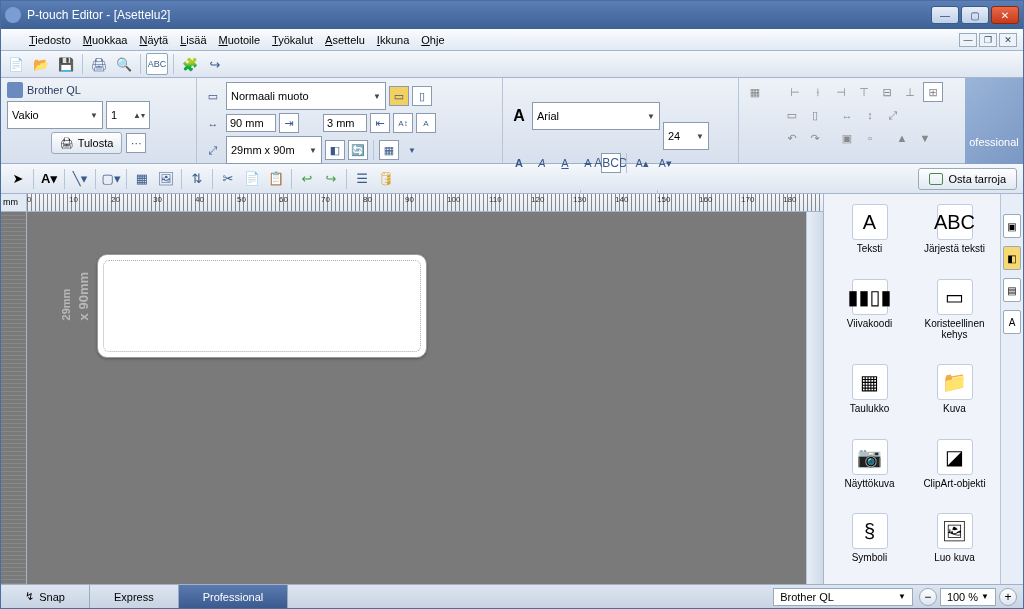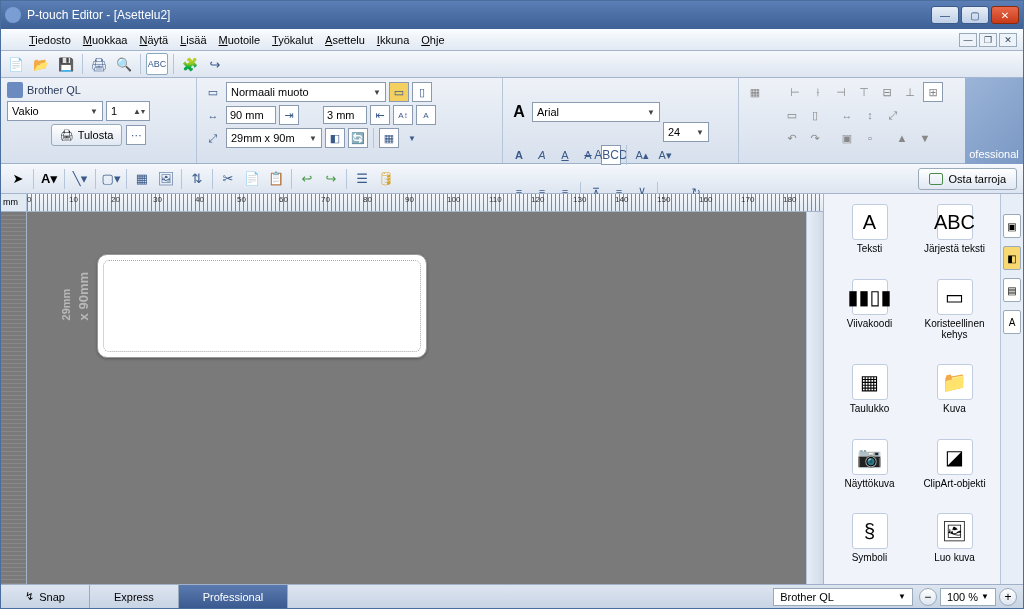--- a/index.html
+++ b/index.html
@@ -27,21 +27,21 @@
 .tb { background: linear-gradient(#f5f8fc,#dde5f0); border-bottom:1px solid #a6b5cc; display:flex; align-items:center; padding:2px 4px; gap:3px; }
 .ico { width:22px; height:22px; border:1px solid transparent; border-radius:2px; display:flex; align-items:center; justify-content:center; font-size:13px; color:#3a5a8a; }
 .sep{width:1px;height:20px;background:#b5c5da;margin:0 2px;}
 
 
 .panel-row{height:86px;background:linear-gradient(#eef2f8,#d7e0ed);border-bottom:1px solid #9fb0c8;display:flex;}
 .panel{border-right:1px solid #b5c5da;padding:4px 6px;display:flex;flex-direction:column;gap:3px;}
 .panel-row .panel:last-child{border-right:none;}
 .p-header{display:flex;align-items:center;gap:4px;font-size:11px;color:#2a3a5a;}
 .p-header .picon{width:16px;height:16px;background:#6a8ac0;border-radius:2px;}
-.dropdown{height:20px;border:1px solid #8a9ab0;background:#fff;display:flex;align-items:center;padding:0 4px;gap:4px;font-size:11px;}
+.dropdown{height:28px;border:1px solid #8a9ab0;background:#fff;display:flex;align-items:center;padding:0 4px;gap:4px;font-size:11px;}
 .dropdown .dd-arrow{margin-left:auto;font-size:8px;color:#444;}
 .pbtn{height:22px;padding:0 8px;border:1px solid #9ab;background:linear-gradient(#fff,#e0e8f2);border-radius:3px;display:flex;align-items:center;gap:4px;}
 .row{display:flex;align-items:center;gap:3px;}
 .small-ico{width:20px;height:20px;border:1px solid transparent;display:flex;align-items:center;justify-content:center;font-size:11px;color:#3a5a8a;}
 .small-ico.box{border:1px solid #8a9ab0;background:#fff;}
 .numbox{width:50px;height:18px;border:1px solid #8a9ab0;background:#fff;display:flex;align-items:center;padding:0 3px;font-size:10px;}
 
 
 .obj-tb{height:30px;background:linear-gradient(#f5f8fc,#dde5f0);border-bottom:1px solid #a6b5cc;display:flex;align-items:center;padding:2px 6px;gap:2px;}
 .buy-btn{margin-left:auto;height:22px;padding:0 10px;border:1px solid #9ab;background:linear-gradient(#fff,#e0e8f2);border-radius:3px;display:flex;align-items:center;gap:6px;}
@@ -81,21 +81,21 @@
 
 .modebar{height:24px;background:linear-gradient(#dde5f0,#c8d4e4);border-top:1px solid #9fb0c8;display:flex;align-items:center;}
 .mode-tab{height:100%;padding:0 24px;border-right:1px solid #9ab;display:flex;align-items:center;gap:5px;font-size:11px;}
 .mode-tab.active{background:linear-gradient(#5a7ab0,#3a5a90);color:#fff;}
 .modebar .flex{flex:1;}
 .status-drop{height:18px;border:1px solid #9ab;background:#fff;padding:0 6px;display:flex;align-items:center;gap:4px;margin-right:6px;}
 .zoom{display:flex;align-items:center;gap:3px;margin-right:6px;}
 .zoom-btn{width:18px;height:18px;border:1px solid #9ab;border-radius:9px;background:linear-gradient(#fff,#dde5f0);display:flex;align-items:center;justify-content:center;font-size:12px;}
 .zoom-val{height:18px;border:1px solid #9ab;background:#fff;padding:0 6px;display:flex;align-items:center;}
 
-.brand-corner{position:absolute;right:0;top:0;width:58px;height:86px;background:linear-gradient(135deg,#9bb4d8,#7a98c4);display:flex;align-items:flex-end;justify-content:center;color:#fff;font-size:9px;padding-bottom:4px;}
+.brand-corner{position:absolute;right:0;top:0;width:58px;height:86px;background:linear-gradient(135deg,#9bb4d8,#7a98c4);display:flex;align-items:flex-end;justify-content:center;color:#fff;font-size:9px;padding-bottom:16px;}
 .align-ico{color:#888;}
 </style>
 </head>
 <body>
 
 <div class="window">
 
   <div class="titlebar">
     <div class="icon-app"></div>
     <div class="title">P-touch Editor - [Asettelu2]</div>

